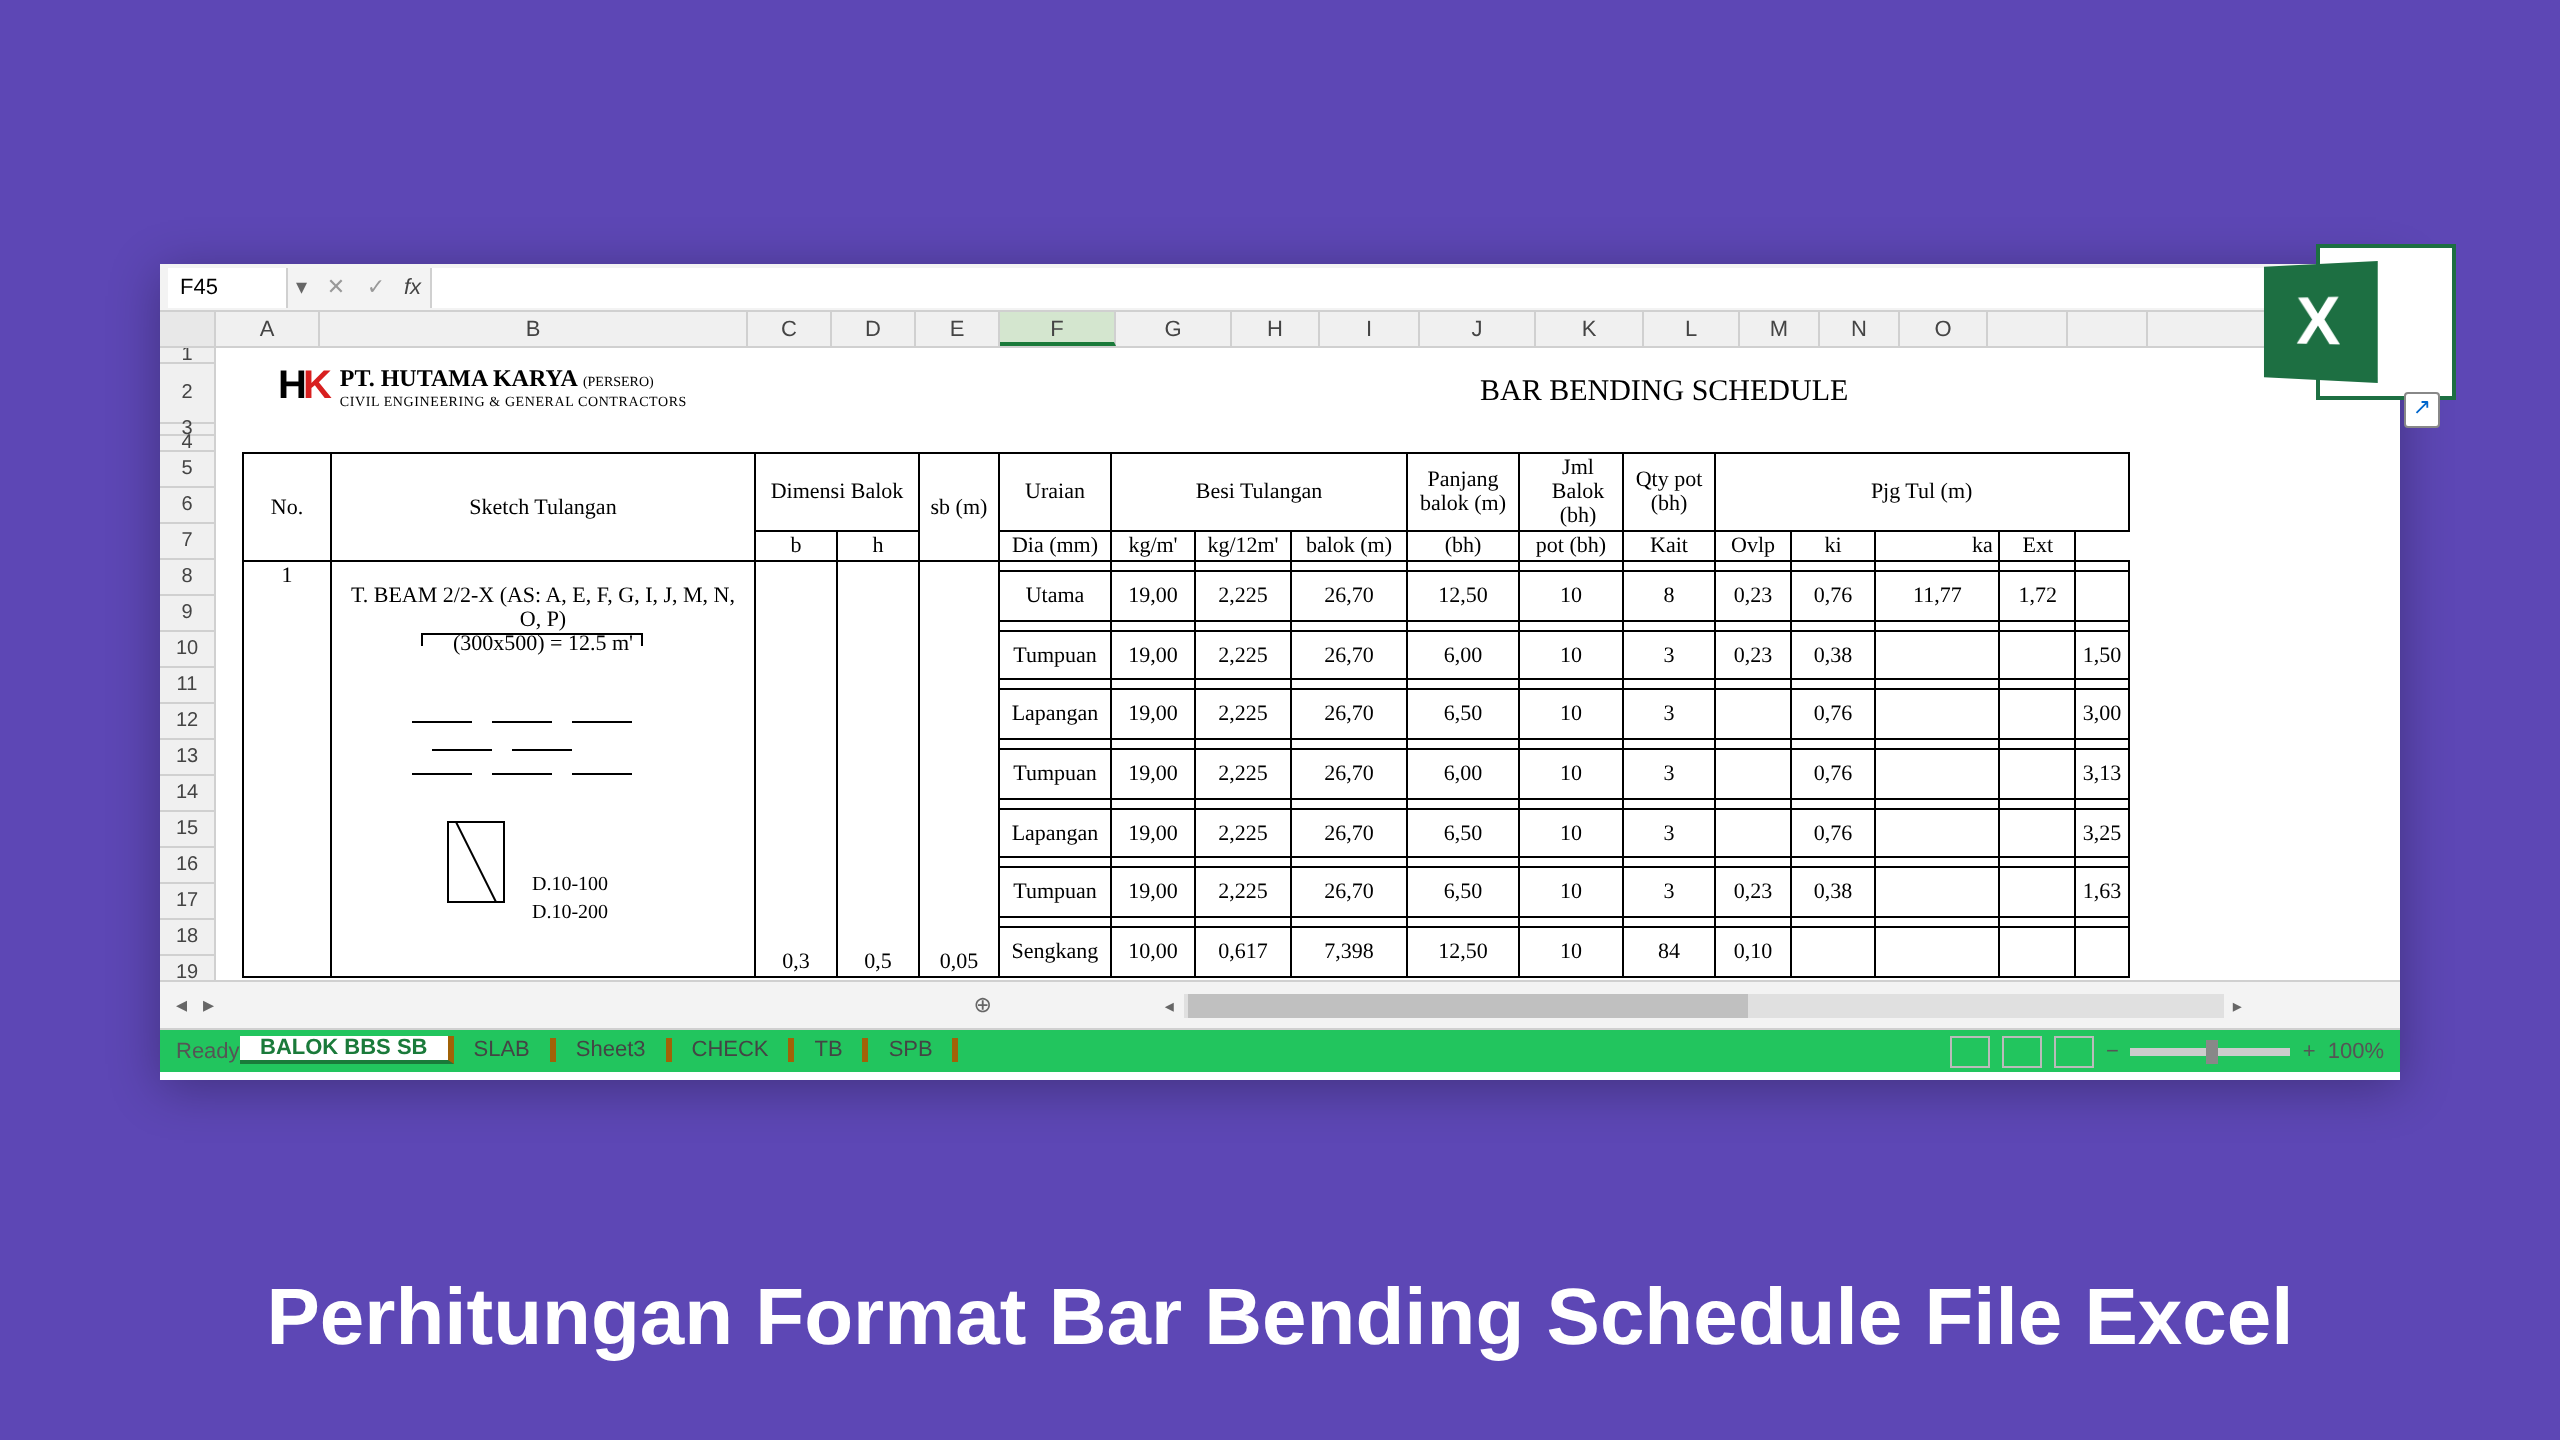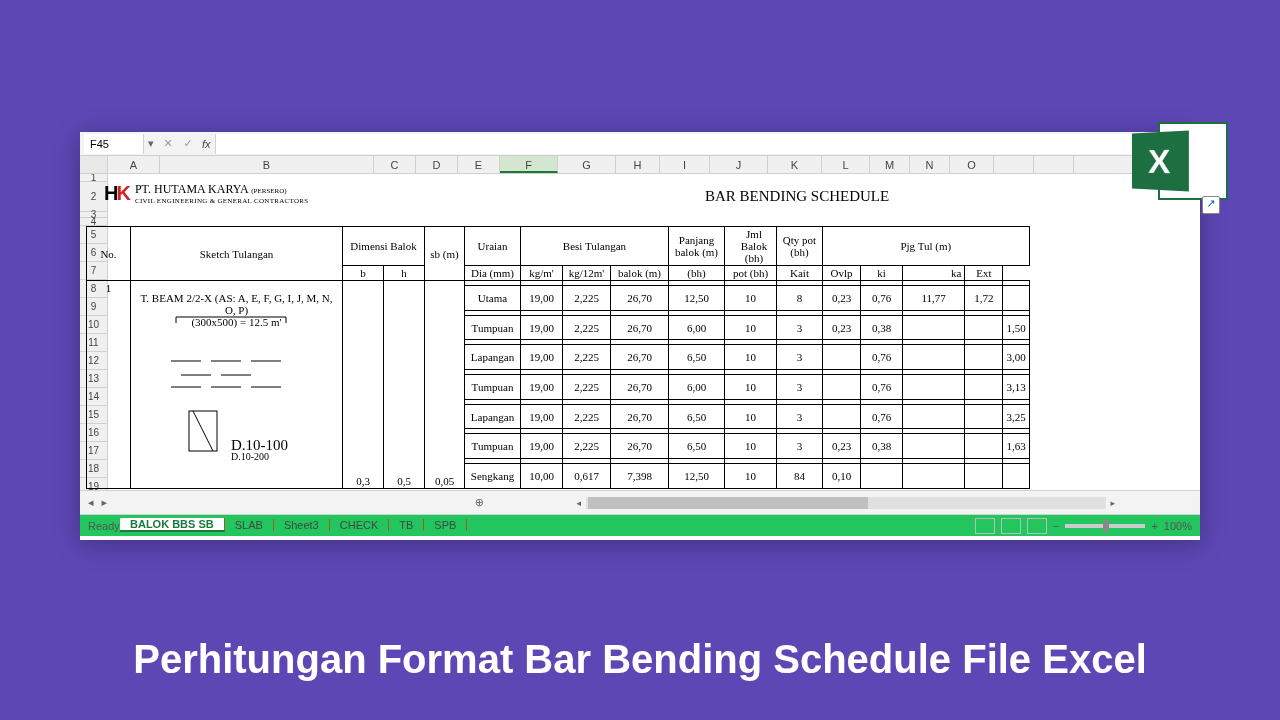--- a/index.html
+++ b/index.html
@@ -14,40 +14,40 @@
 .col-headers .corner { width: 28px; border-right: 1px solid #d0d0d0; background: #e8e8e8; }
 .col-headers .ch { border-right: 1px solid #d0d0d0; text-align: center; line-height: 18px; color: #444; }
 .col-headers .ch.sel { background: #d4e6cf; border-bottom: 2px solid #1a7a3a; }
 .grid-area { height: 316px; overflow: hidden; position: relative; }
 .row { display: flex; height: 18px; }
 .row .rh { width: 28px; background: #f0f0f0; border-right: 1px solid #d0d0d0; border-bottom: 1px solid #d0d0d0; text-align: center; font-size: 10px; line-height: 18px; color: #444; flex-shrink: 0; }
 .row.tall { height: 30px; }
 .row.tall .rh { line-height: 30px; }
 .sheet-tabs { height: 24px; background: #f3f3f3; border-top: 1px solid #d0d0d0; display: flex; align-items: center; font-size: 11px; }
 .tab-nav { width: 40px; display: flex; padding: 0 8px; color: #666; gap: 8px; }
-.tab { padding: 0 10px; border-right: 1px solid #a16207; color: #444; cursor: pointer; margin-top: 45px; }
+.tab { padding: 0 10px; border-right: 3px solid #a16207; color: #444; cursor: pointer; margin-top: 45px; }
 .tab.active { background: #fff; color: #1a7a3a; font-weight: 600; border-bottom: 2px solid #1a7a3a; }
 .tab-add { width: 24px; text-align: center; color: #666; }
 .tab-scroll { flex: 1; display: flex; align-items: center; justify-content: center; }
 .tab-scroll-track { width: 520px; height: 12px; background: #e0e0e0; position: relative; }
 .tab-scroll-thumb { position: absolute; left: 2px; width: 280px; height: 12px; background: #c0c0c0; }
 .status-bar { height: 22px; background: #22c55e; border-top: 1px solid #d0d0d0; display: flex; align-items: center; justify-content: space-between; font-size: 11px; padding: 0 8px; color: #555; }
 .status-right { display: flex; align-items: center; gap: 6px; }
 .view-btn { width: 20px; height: 16px; border: 1px solid #bbb; }
 .zoom-slider { width: 80px; height: 4px; background: #ccc; position: relative; }
 .zoom-slider::after { content: ''; position: absolute; left: 38px; top: -4px; width: 6px; height: 12px; background: #888; }
 .caption { position: absolute; bottom: 38px; left: 0; right: 0; text-align: center; color: #fff; font-size: 40px; font-weight: 700; }
-.doc-overlay { position: absolute; inset: 0; pointer-events: none; font-family: 'Times New Roman', serif; font-size: 11px; }
+.doc-overlay { position: absolute; inset: 0; pointer-events: none; font-family: 'Times New Roman', serif; font-size: 11px; margin-left: 35px; }
 .doc-overlay table { border-collapse: collapse; position: absolute; }
 .doc-overlay td, .doc-overlay th { border: 1px solid #000; padding: 1px 3px; text-align: center; font-weight: normal; }
 .logo-area { position: absolute; top: 8px; left: 24px; display: flex; align-items: flex-start; gap: 6px; }
 .logo-hk { font-weight: 900; font-size: 20px; color: #d82020; font-family: Arial; letter-spacing: -2px; }
 .logo-hk span { color: #000; }
 .company { font-size: 10px; }
-.company-name { font-weight: 400; font-size: 12px; }
+.company-name { font-weight: 700; font-size: 12px; }
 .company-sub { font-size: 7px; letter-spacing: 0.3px; }
 .doc-title { position: absolute; top: 14px; left: 625px; font-size: 15px; }
 .watermark { position: absolute; top: 148px; left: 460px; font-size: 28px; color: #d85050; opacity: 0.75; font-family: Arial; font-weight: 400; pointer-events: none; text-shadow: 0 0 1px #fff; }
 .excel-icon { position: absolute; top: -18px; right: -28px; width: 98px; height: 94px; }
 .excel-icon-book { position: absolute; right: 0; top: 8px; width: 70px; height: 78px; background: #fff; border: 2px solid #1d6f42; }
 .excel-icon-box { position: absolute; left: 0; top: 18px; width: 58px; height: 58px; background: #1d6f42; transform: perspective(120px) rotateY(-12deg); display: flex; align-items: center; justify-content: center; color: #fff; font-size: 34px; font-weight: 700; font-family: Arial; }
 .sheet-scroll-arrow { width: 14px; color: #666; text-align: center; font-size: 9px; }
 
 
 .wA { width: 52px; } .wB { width: 214px; } .wC { width: 42px; } .wD { width: 42px; } .wE { width: 42px; }
@@ -206,21 +206,21 @@
             <svg width="212" height="170" style="position:absolute; top:30px; left:0;">
               <g stroke="#000" stroke-width="1" fill="none">
                 <path d="M45 12 v-6 h110 v6"></path>
                 <path d="M40 50 h30 M80 50 h30 M120 50 h30"></path>
                 <path d="M50 64 h30 M90 64 h30"></path>
                 <path d="M40 76 h30 M80 76 h30 M120 76 h30"></path>
                 <rect x="58" y="100" width="28" height="40"></rect>
                 <line x1="62" y1="100" x2="82" y2="140"></line>
               </g>
             </svg>
-            <div style="position:absolute; top:156px; left:100px; font-size:15px;">D.10-100</div>
+            <div style="position:absolute; top:156px; left:100px; font-size:10px;">D.10-100</div>
             <div style="position:absolute; top:170px; left:100px; font-size:10px;">D.10-200</div>
           </td>
           <td rowspan="14" style="vertical-align:bottom;">0,3</td>
           <td rowspan="14" style="vertical-align:bottom;">0,5</td>
           <td rowspan="14" style="vertical-align:bottom;">0,05</td>
           <td></td>
               <td></td>
               <td></td>
               <td></td>
               <td></td>

